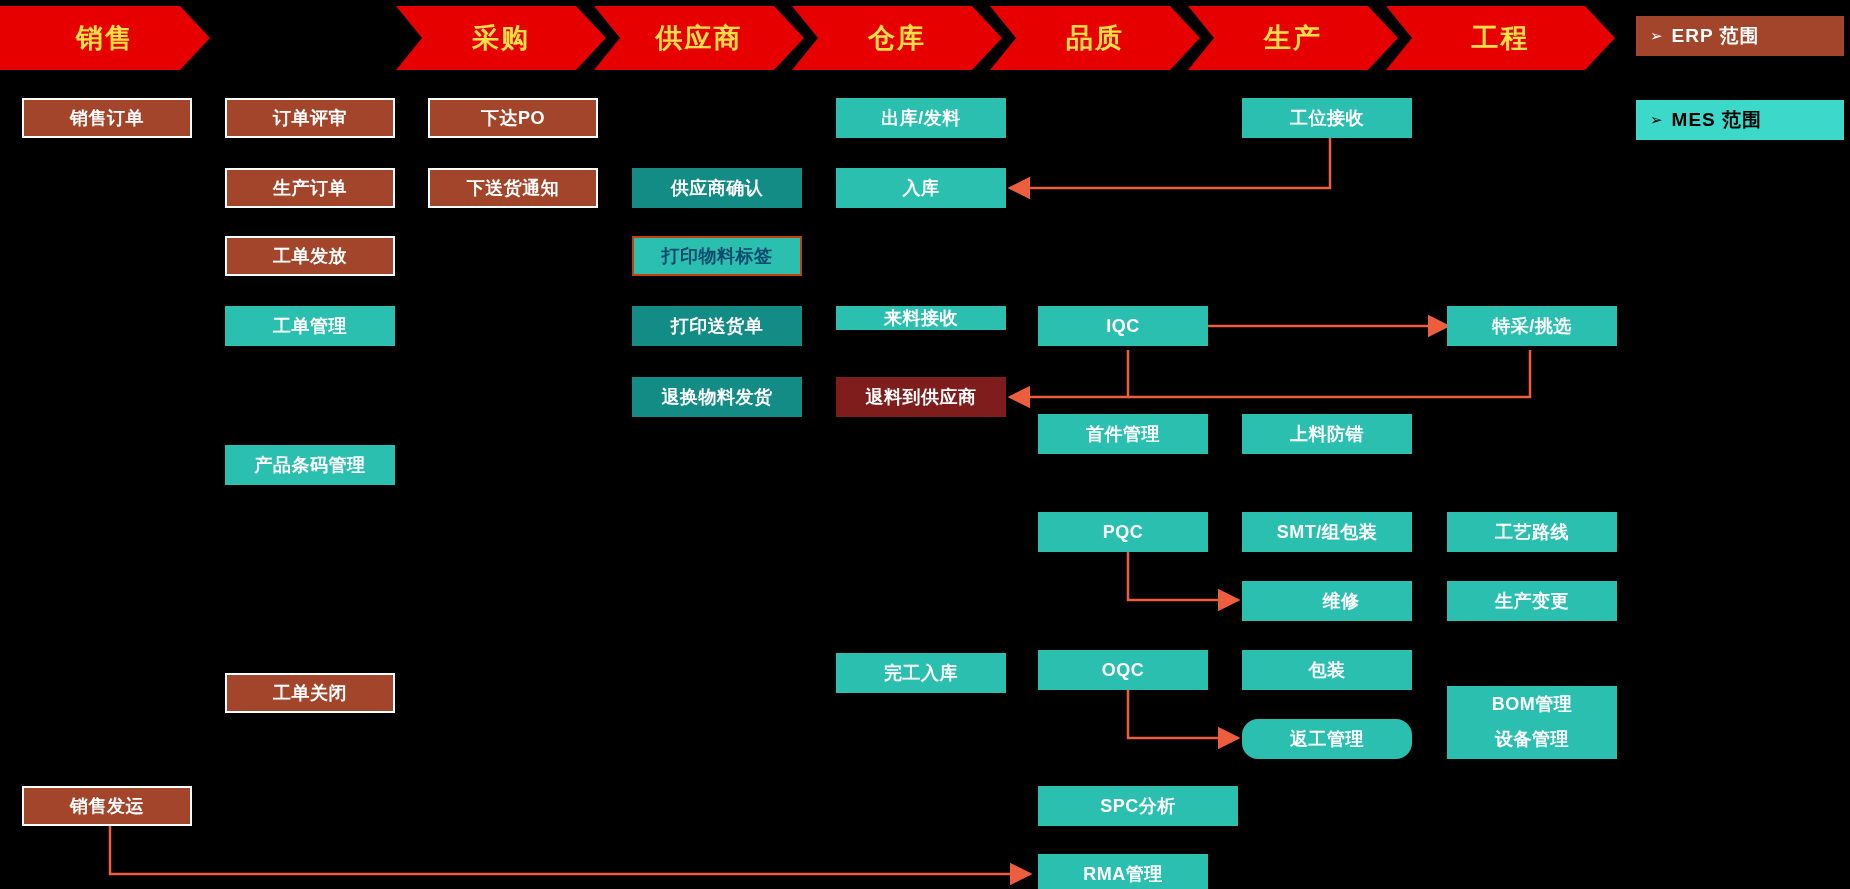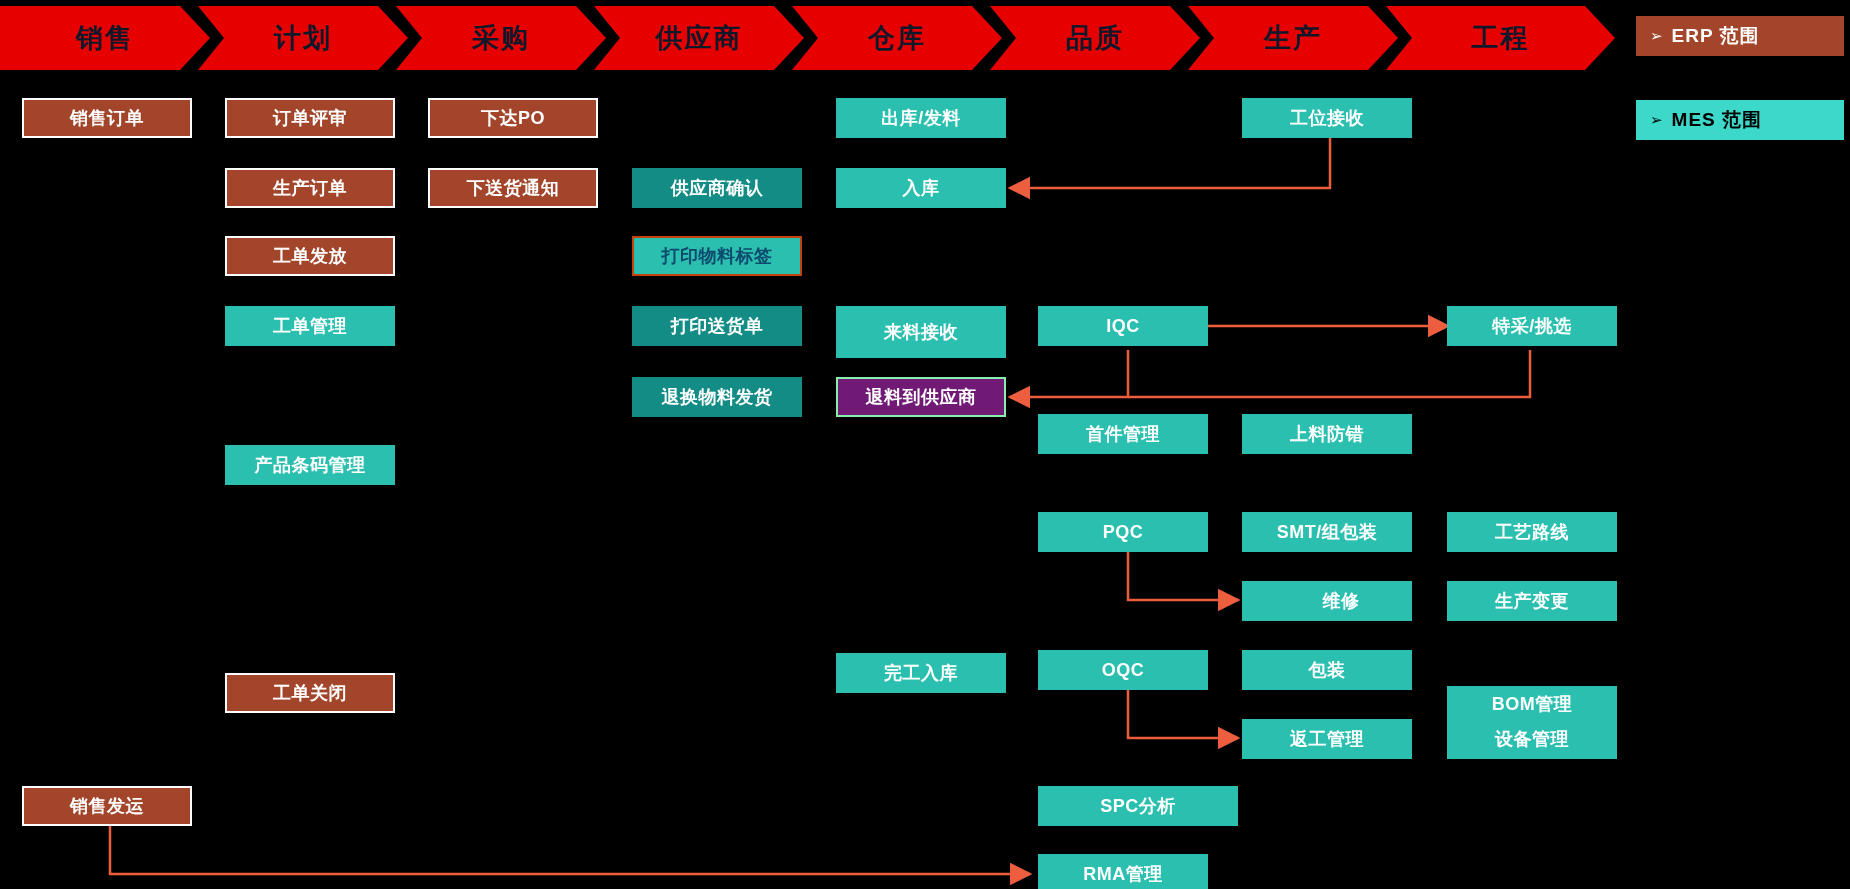--- a/index.html
+++ b/index.html
@@ -31,21 +31,21 @@
     height: 64px;
   }
   .chev {
     position: absolute;
     top: 0;
     height: 64px;
     background: #e60000;
     display: flex;
     align-items: center;
     justify-content: center;
-    color: #0f172a;
+    color: #fde047;
     font-size: 27px;
     font-weight: bold;
     letter-spacing: 2px;
     clip-path: polygon(0 0, calc(100% - 30px) 0, 100% 50%, calc(100% - 30px) 100%, 0 100%, 26px 50%);
   }
   .chev.first {
     clip-path: polygon(0 0, calc(100% - 30px) 0, 100% 50%, calc(100% - 30px) 100%, 0 100%);
   }
 
   
@@ -101,44 +101,41 @@
     background: #128c84;
     color: #ffffff;
     border: 2px solid #128c84;
   }
   .mes-outline {
     background: #2bbfb0;
     color: #0c4a6e;
     border: 2px solid #c2410c;
   }
   .mes-teal-border {
-    background: #701a75;
-    color: #ffffff;
-    border: 2px solid #86efac;
+    background: #7f1d1d;
+    color: #ffffff;
+    border: 2px solid #7f1d1d;
   }
 
   svg.arrows {
     position: absolute;
     left: 0; top: 0;
     width: 1850px;
     height: 889px;
     pointer-events: none;
   }
 </style>
 </head>
 <body>
 
 <div id="canvas">
 
   <div class="ribbon">
     <div class="chev first" style="left:0px;width:210px;">
       <span>销售</span>
-    </div>
-    <div class="chev" style="left:198px;width:210px;">
-      <span>计划</span>
     </div>
     <div class="chev" style="left:396px;width:210px;">
       <span>采购</span>
     </div>
     <div class="chev" style="left:594px;width:210px;">
       <span>供应商</span>
     </div>
     <div class="chev" style="left:792px;width:210px;">
       <span>仓库</span>
     </div>
@@ -229,21 +226,21 @@
   <div class="node mes-dark" style="left:632px;top:377px;width:170px;height:40px;">
     <span>退换物料发货</span>
   </div>
 
   <div class="node mes" style="left:836px;top:98px;width:170px;height:40px;">
     <span>出库/发料</span>
   </div>
   <div class="node mes" style="left:836px;top:168px;width:170px;height:40px;">
     <span>入库</span>
   </div>
-  <div class="node mes" style="left:836px;top:306px;width:170px;height:52px;">
+  <div class="node mes" style="left:836px;top:306px;width:170px;height:24px;">
     <span>来料接收</span>
   </div>
   <div class="node mes-teal-border" style="left:836px;top:377px;width:170px;height:40px;">
     <span>退料到供应商</span>
   </div>
   <div class="node mes" style="left:836px;top:653px;width:170px;height:40px;">
     <span>完工入库</span>
   </div>
 
   <div class="node mes" style="left:1038px;top:306px;width:170px;height:40px;">
@@ -273,21 +270,21 @@
   </div>
   <div class="node mes" style="left:1242px;top:512px;width:170px;height:40px;">
     <span>SMT/组包装</span>
   </div>
   <div class="node mes" style="left:1242px;top:581px;width:170px;height:40px;padding-left:28px;">
     <span>维修</span>
   </div>
   <div class="node mes" style="left:1242px;top:650px;width:170px;height:40px;">
     <span>包装</span>
   </div>
-  <div class="node mes" style="left:1242px;top:719px;width:170px;height:40px;">
+  <div class="node mes" style="left:1242px;top:719px;width:170px;height:40px;border-radius:16px;">
     <span>返工管理</span>
   </div>
 
   <div class="node mes" style="left:1447px;top:306px;width:170px;height:40px;">
     <span>特采/挑选</span>
   </div>
   <div class="node mes" style="left:1447px;top:512px;width:170px;height:40px;">
     <span>工艺路线</span>
   </div>
   <div class="node mes" style="left:1447px;top:581px;width:170px;height:40px;">

